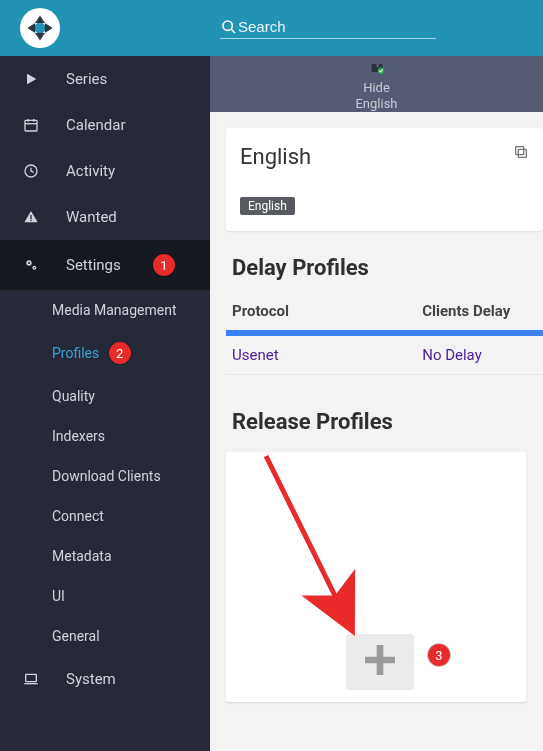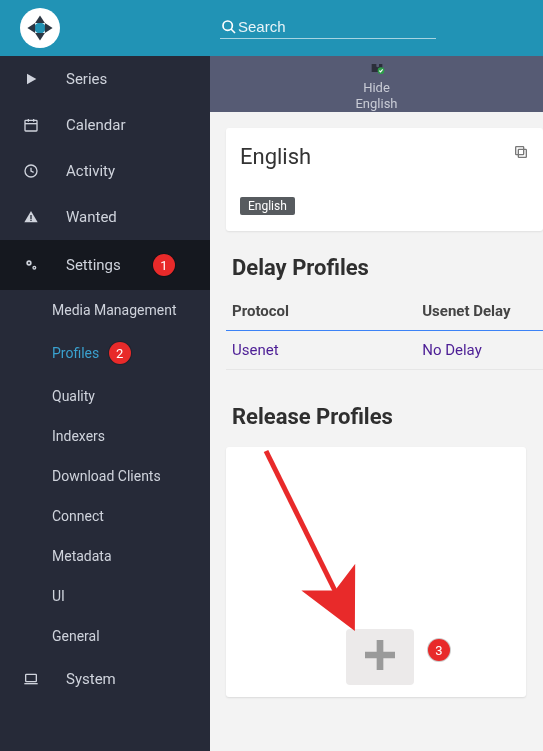--- a/index.html
+++ b/index.html
@@ -30,21 +30,21 @@
   .main { flex: 1; padding: 16px 0 16px 16px; overflow: hidden; }
 
   .card { background: #fff; border-radius: 3px; box-shadow: 0 1px 2px rgba(0,0,0,.08); padding: 16px 14px; margin-bottom: 24px; position: relative; }
   .card-title { font-size: 22px; color: #333; margin-bottom: 26px; }
   .card-copy { position: absolute; top: 16px; right: 14px; color: #777; cursor: pointer; }
   .chip { display: inline-block; background: #575b5f; color: #fff; font-size: 12px; padding: 2px 8px; border-radius: 2px; }
 
   .section-h { font-size: 22px; color: #2f2f2f; margin: 6px 0 14px 6px; }
 
   .delay-table { width: 100%; border-collapse: collapse; font-size: 15px; color: #444; }
-  .delay-table th { text-align: left; font-weight: 700; padding: 8px 6px 10px; border-bottom: 1px solid #3b82f6; }
+  .delay-table th { text-align: left; font-weight: 700; padding: 8px 6px 10px; border-bottom: 6px solid #3b82f6; }
   .delay-table td { padding: 10px 6px; border-bottom: 1px solid #e6e6e6; color: #4c1d95; }
 
   .release-card { background: #fff; border-radius: 3px; box-shadow: 0 1px 2px rgba(0,0,0,.1); margin: 18px 0 0 0; width: 300px; height: 250px; position: relative; }
   .add-zone { position: absolute; left: 120px; bottom: 12px; width: 68px; height: 56px; border-radius: 4px; background: #eceaea; display: grid; place-items: center; cursor: pointer; }
   .add-zone svg { width: 40px; height: 40px; }
 
   .rel { position: relative; }
 
   
   .arrow-overlay { position: absolute; left: 0; top: 0; pointer-events: none; }
@@ -180,21 +180,21 @@
               <rect x="4" y="4" width="12" height="12" rx="1"></rect>
             </svg>
         </span>
       </div>
 
       <h2 class="section-h">Delay Profiles</h2>
       <table class="delay-table">
         <thead>
           <tr>
             <th style="width:60%;">Protocol</th>
-            <th>Usenet Delay</th>
+            <th>Clients Delay</th>
           </tr>
         </thead>
         <tbody>
           <tr>
             <td>Usenet</td>
             <td>No Delay</td>
           </tr>
         </tbody>
       </table>
 

